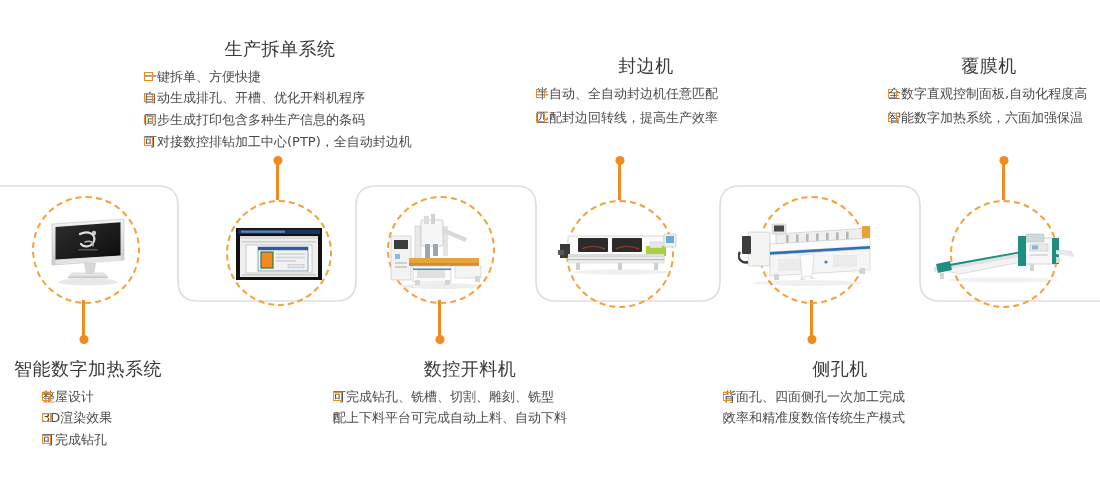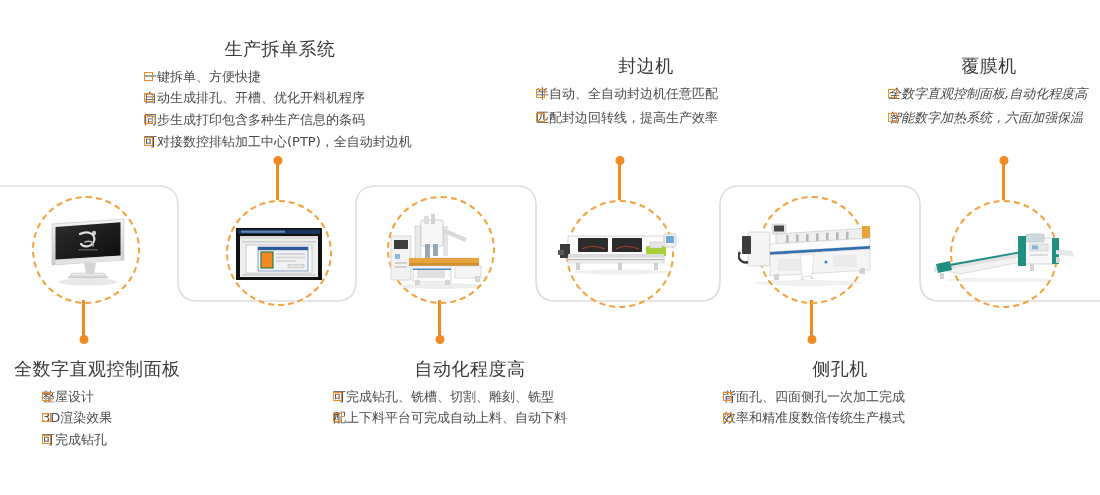--- a/index.html
+++ b/index.html
@@ -303,40 +303,40 @@
         <path d="M6,34 L20,31 L22,40 L8,43 Z" fill="#1f8f82"></path>
 
         <rect x="10" y="43" width="4" height="6" fill="#d5d5d5"></rect>
         <rect x="100" y="34" width="4" height="7" fill="#d5d5d5"></rect>
         <rect x="126" y="27" width="3.6" height="6" fill="#d5d5d5"></rect>
       </svg>
     </span>
   </div>
 
   <div class="block left" style="left:14px; top:358px; width:230px;">
-    <h3>全数字直观控制面板</h3>
+    <h3>智能数字加热系统</h3>
     <ul class="bullets tight" style="padding-left:28px;">
       <li><span class="bx"></span><span>整屋设计</span></li>
       <li><span class="bx"></span><span>3D渲染效果</span></li>
       <li><span class="bx"></span><span>可完成钻孔</span></li>
     </ul>
   </div>
 
   <div class="block center" style="left:130px; top:38px; width:300px;">
     <h3>生产拆单系统</h3>
     <ul class="bullets tight" style="padding-left:14px;">
       <li><span class="bx"></span><span>一键拆单、方便快捷</span></li>
       <li><span class="bx"></span><span>自动生成排孔、开槽、优化开料机程序</span></li>
       <li><span class="bx"></span><span>同步生成打印包含多种生产信息的条码</span></li>
       <li><span class="bx"></span><span>可对接数控排钻加工中心(PTP)，全自动封边机</span></li>
     </ul>
   </div>
 
   <div class="block center" style="left:325px; top:358px; width:290px;">
-    <h3>自动化程度高</h3>
+    <h3>数控开料机</h3>
     <ul class="bullets tight" style="padding-left:8px;">
       <li><span class="bx"></span><span>可完成钻孔、铣槽、切割、雕刻、铣型</span></li>
       <li><span class="bx"></span><span>配上下料平台可完成自动上料、自动下料</span></li>
     </ul>
   </div>
 
   <div class="block center" style="left:528px; top:55px; width:236px;">
     <h3>封边机</h3>
     <ul class="bullets" style="padding-left:8px;">
       <li><span class="bx"></span><span>半自动、全自动封边机任意匹配</span></li>
@@ -347,19 +347,19 @@
   <div class="block center" style="left:705px; top:358px; width:270px;">
     <h3>侧孔机</h3>
     <ul class="bullets tight" style="padding-left:18px;">
       <li><span class="bx"></span><span>背面孔、四面侧孔一次加工完成</span></li>
       <li><span class="bx"></span><span>效率和精准度数倍传统生产模式</span></li>
     </ul>
   </div>
 
   <div class="block center" style="left:880px; top:55px; width:218px;">
     <h3>覆膜机</h3>
-    <ul class="bullets" style="padding-left:8px;font-style:italic;">
+    <ul class="bullets" style="padding-left:8px;">
       <li><span class="bx"></span><span>全数字直观控制面板,自动化程度高</span></li>
       <li><span class="bx"></span><span>智能数字加热系统，六面加强保温</span></li>
     </ul>
   </div>
 
 </div>
 
 </body></html>

